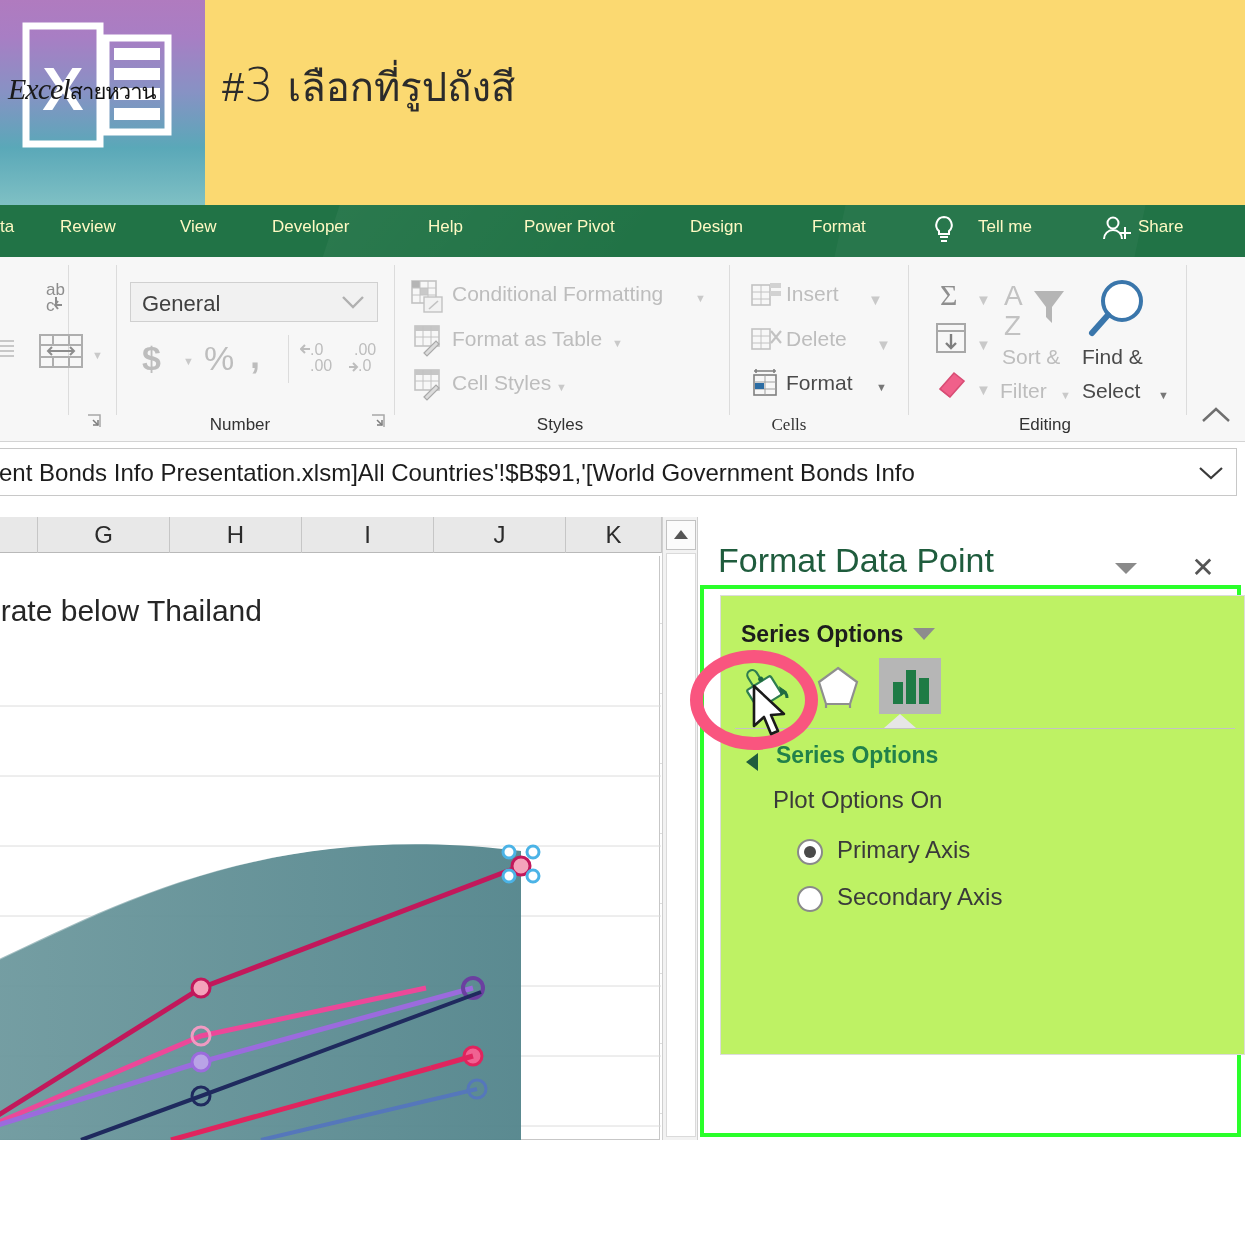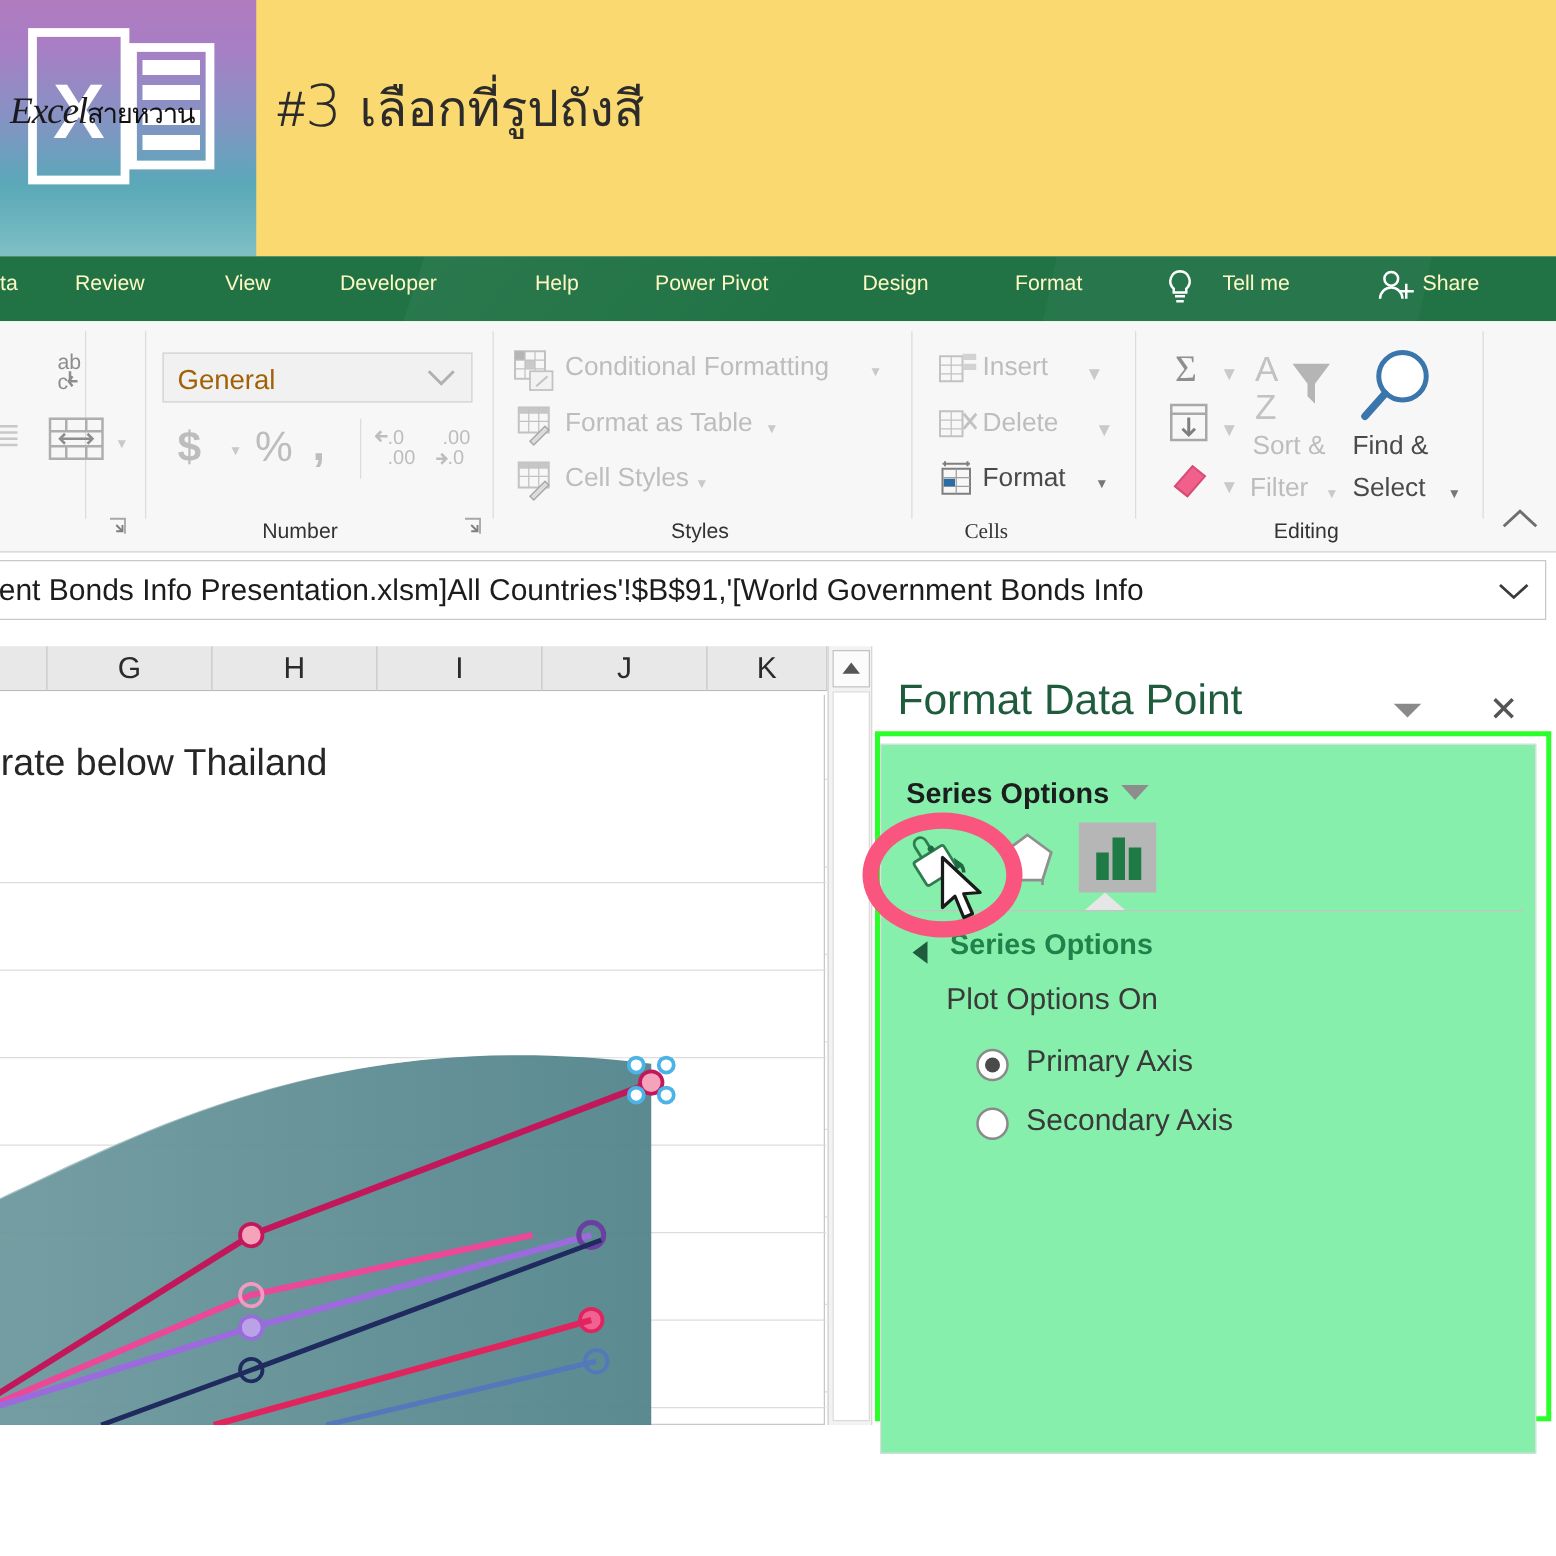--- a/index.html
+++ b/index.html
@@ -92,21 +92,21 @@
   .lbl-dim { color: #bdbdbd; font-size: 21px; white-space: nowrap; }
   .lbl-on  { color: #4a4a4a; font-size: 21px; white-space: nowrap; }
   .caret-dim { color: #c9c9c9; font-size: 11px; }
   .caret-on  { color: #777; font-size: 11px; }
 
   .numbox {
     position: absolute; left: 130px; top: 25px; width: 248px; height: 40px;
     border: 1px solid #d0d0d0; background: #f1f1f1;
   }
   .numbox span {
-    position: absolute; left: 11px; top: 8px; font-size: 22px; color: #a16207;
+    position: absolute; left: 11px; top: 8px; font-size: 22px; color: #404040;
   }
   .numbox .chev {
     position: absolute; right: 12px; top: 12px; width: 24px; height: 14px;
   }
 
   
   .formula-row {
     position: absolute; left: 0; top: 443px; width: 1245px; height: 60px;
     background: #ffffff;
   }
@@ -184,22 +184,22 @@
   }
   .pane-close {
     position: absolute; left: 490px; top: 36px; width: 30px; height: 30px;
     font-size: 28px; color: #555; text-align: center; line-height: 30px;
   }
   .greenbox {
     position: absolute; left: 2px; top: 68px; width: 541px; height: 552px;
     border: 4px solid #2aff2a;
   }
   .pane-inner {
-    position: absolute; left: 0; top: 6px; width: 525px; height: 568px;
-    background: #86efac; border: 1px solid #dcdcdc;
+    position: absolute; left: 16px; top: 6px; width: 525px; height: 460px;
+    background: #bef264; border: 1px solid #dcdcdc;
   }
   .series-opt-head {
     position: absolute; left: 20px; top: 25px;
     font-size: 23px; font-weight: bold; color: #1d1d1d; white-space: nowrap;
   }
   .head-caret {
     position: absolute; left: 192px; top: 32px; width: 0; height: 0;
     border-left: 11px solid transparent; border-right: 11px solid transparent;
     border-top: 12px solid #8d8d8d;
   }

